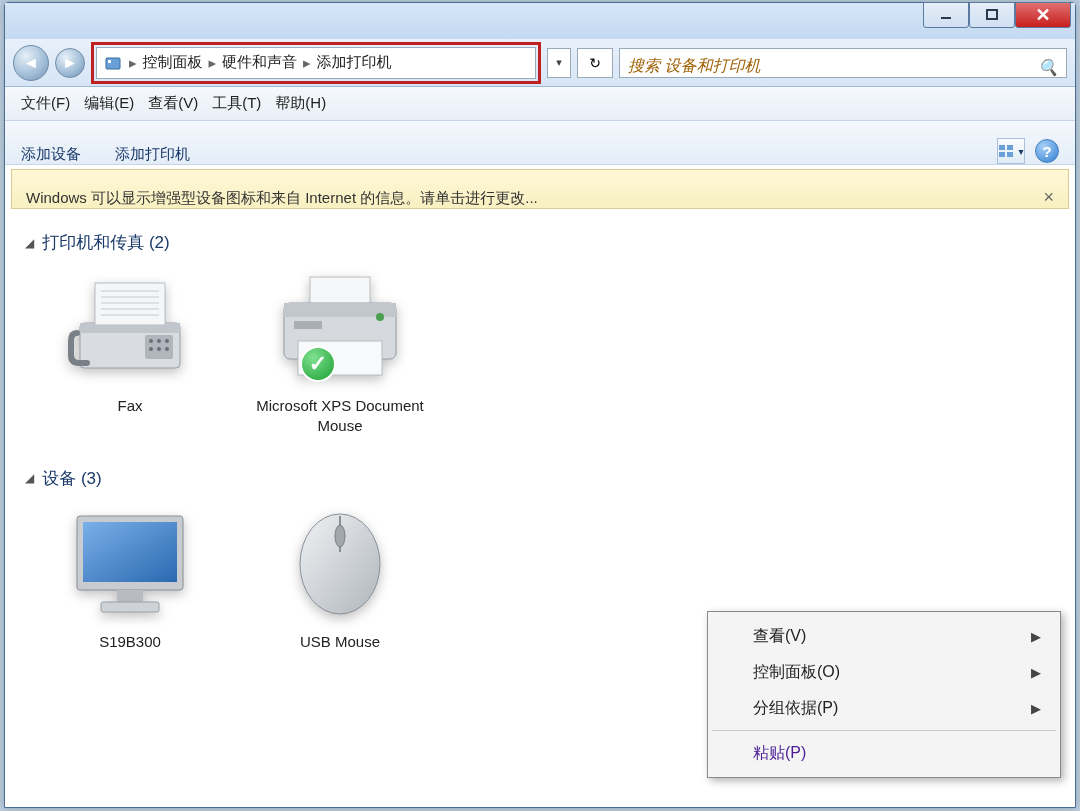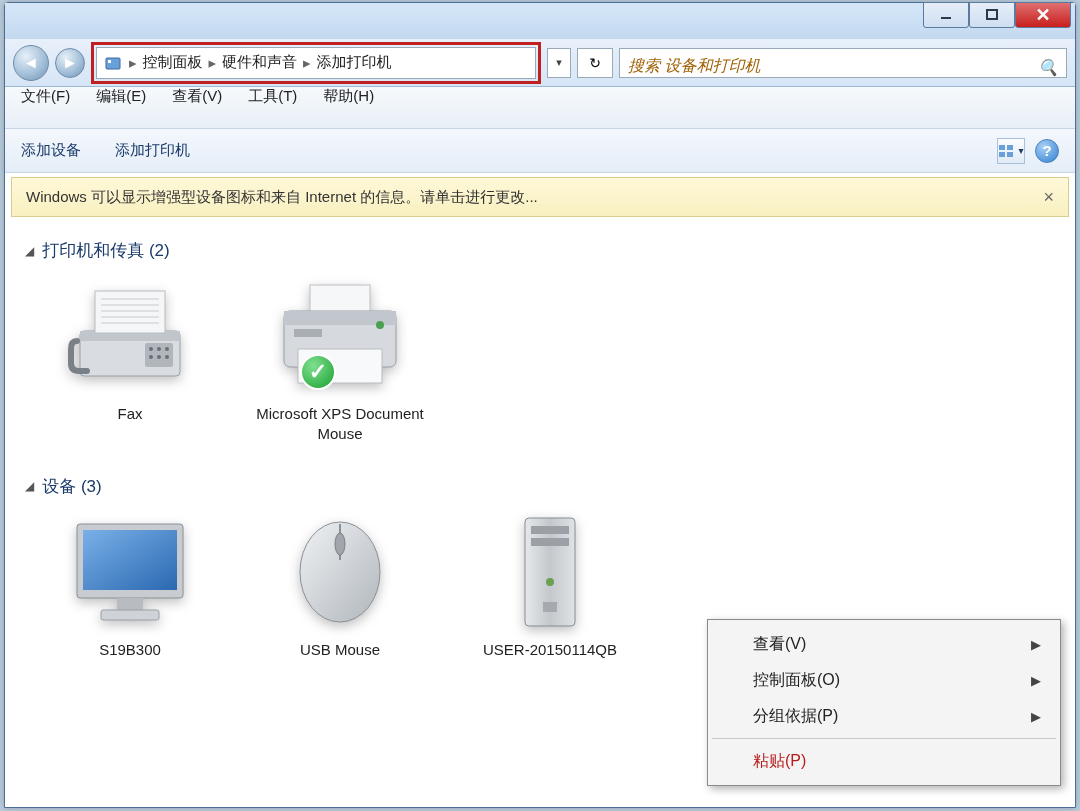--- a/index.html
+++ b/index.html
@@ -19,47 +19,47 @@
   .addr-outline { border: 3px solid #c02020; padding: 2px; height: 42px; display: flex; align-items: center; flex: 0 0 auto; }
   .addr-box { display: flex; align-items: center; height: 32px; background: #fff; border: 1px solid #9ab; padding: 0 6px; gap: 6px; width: 440px; }
   .addr-icon { width: 20px; height: 20px; display:flex;align-items:center;justify-content:center; }
   .crumb { color: #222; font-size: 15px; display: flex; align-items: center; gap: 6px; }
   .crumb-sep { color: #666; }
   .addr-extra { display: flex; align-items: center; gap: 6px; margin-left: auto; }
   .addr-drop { width: 24px; height: 30px; border: 1px solid #9ab; background: #fff; display:flex;align-items:center;justify-content:center; font-size:11px; color:#444;}
   .refresh { width: 36px; height: 30px; border: 1px solid #9ab; background: #fff; display:flex;align-items:center;justify-content:center; font-size:14px;}
   .search { flex: 1; height: 30px; border: 1px solid #9ab; background: #fff; display:flex; align-items:flex-end; padding: 0 8px; color:#a16207; font-style: italic; justify-content: space-between; }
 
-  .menubar { height: 42px; background: linear-gradient(#f6f9fc,#e8eff7); border-bottom: 1px solid #c6d5e8; display:flex; align-items:flex-start; gap: 26px; padding: 0 16px; font-size: 15px; color:#222;}
+  .menubar { height: 34px; background: linear-gradient(#f6f9fc,#e8eff7); border-bottom: 1px solid #c6d5e8; display:flex; align-items:center; gap: 14px; padding: 0 16px; font-size: 15px; color:#222;}
   .menubar span { cursor: default; }
 
-  .toolbar { height: 44px; background: linear-gradient(#f4f8fd,#e4edf7); border-bottom: 1px solid #c6d5e8; display:flex; align-items:center; padding: 0 16px; gap: 34px; font-size:15px; color: #1a3a6a; }
+  .toolbar { height: 44px; background: linear-gradient(#f4f8fd,#e4edf7); border-bottom: 1px solid #c6d5e8; display:flex; align-items:flex-end; padding: 0 16px; gap: 34px; font-size:15px; color: #1a3a6a; }
   .toolbar .right { margin-left: auto; display:flex; gap:10px; align-items:center; }
   .tool-icon { width: 28px; height: 26px; border: 1px solid #aac0da; background: linear-gradient(#fafcff,#e0ebf5); display:flex;align-items:center;justify-content:center; }
   .help { width:24px;height:24px;border-radius:50%;background: radial-gradient(circle at 35% 30%, #a8d0f8,#3080d0);color:#fff;font-weight:bold;display:flex;align-items:center;justify-content:center;border:1px solid #4a80c0;}
 
-  .infobar { height: 40px; background: linear-gradient(#fff8d8,#f8f0c0); border: 1px solid #d8cc90; margin: 4px 6px; display:flex; align-items:center; padding: 0 14px; font-size:15px; color:#333; justify-content: space-between; }
+  .infobar { height: 40px; background: linear-gradient(#fff8d8,#f8f0c0); border: 1px solid #d8cc90; margin: 4px 6px; display:flex; align-items:flex-end; padding: 0 14px; font-size:15px; color:#333; justify-content: space-between; }
   .infobar .x { font-size: 18px; color:#666; cursor:default;}
 
   .content { flex: 1; padding: 10px 20px; overflow: auto; position: relative; }
   .group-hdr { display:flex; align-items:center; gap:8px; font-size:17px; color:#1a3a6a; margin: 8px 0 14px; }
   .group-hdr .tri { font-size:12px; color:#555;}
   .items { display:flex; gap: 40px; flex-wrap: wrap; margin-left: 20px; margin-bottom: 30px;}
   .item { width: 170px; text-align:center; font-size:15px; color:#222; }
   .item .icon { width: 140px; height: 120px; margin: 0 auto 8px; display:flex;align-items:center;justify-content:center; position:relative;}
   .item .lbl { line-height: 1.35; }
 
   
   .fax-svg, .printer-svg, .monitor-svg, .mouse-svg, .tower-svg { filter: drop-shadow(0 4px 6px rgba(0,0,0,.25)); }
   .badge-check { position:absolute; bottom:6px; left:30px; width:36px;height:36px;border-radius:50%;background:radial-gradient(circle at 35% 30%,#7fe090,#1aa030);border:2px solid #fff;display:flex;align-items:center;justify-content:center;color:#fff;font-weight:bold;font-size:22px;}
 
   
   .ctxmenu { position:absolute; right: 14px; top: 398px; width: 354px; background:#f4f4f4; border:1px solid #8a8a8a; box-shadow: 3px 3px 8px rgba(0,0,0,.3); padding: 6px 1px; font-size:16px; }
   .ctx-item { height: 36px; display:flex; align-items:center; padding: 0 18px 0 44px; color:#222; position:relative; justify-content: space-between;}
-  .ctx-item.disabled { color:#b91c1c; }
+  .ctx-item.disabled { color:#4c1d95; }
   .ctx-sep { height:1px; background:#c8c8c8; margin: 4px 3px; }
   .ctx-arrow { color:#444; font-size:13px;}
 </style>
 </head>
 <body>
 
 <div class="window">
 
   <div class="titlebar">
     <div class="win-btns">
@@ -225,39 +225,20 @@
                   <stop offset="1" stop-color="#b0b6bc"></stop>
                 </linearGradient>
               </defs>
             <line x1="60" y1="10" x2="60" y2="46" stroke="#8a9096" stroke-width="2"></line>
             <ellipse cx="60" cy="30" rx="5" ry="11" fill="#a0a6ac" stroke="#7a8086"></ellipse>
           </svg>
         </div>
         <div class="lbl">USB Mouse</div>
       </div>
 
-      <div class="item">
-        <div class="icon">
-          <svg class="tower-svg" width="110" height="120" viewBox="0 0 110 120">
-            <rect x="30" y="6" width="50" height="108" rx="4" fill="url(#tw)" stroke="#888e94"></rect>
-            <defs>
-                <linearGradient id="tw" x1="0" y1="0" x2="1" y2="0">
-                  <stop offset="0" stop-color="#e6e8ea"></stop>
-                  <stop offset=".5" stop-color="#c4c8cc"></stop>
-                  <stop offset="1" stop-color="#e0e2e4"></stop>
-                </linearGradient>
-              </defs>
-            <rect x="36" y="14" width="38" height="8" fill="#9aa0a6"></rect>
-            <rect x="36" y="26" width="38" height="8" fill="#9aa0a6"></rect>
-            <circle cx="55" cy="70" r="4" fill="#6aa050"></circle>
-            <rect x="48" y="90" width="14" height="10" fill="#a4aab0"></rect>
-          </svg>
-        </div>
-        <div class="lbl">USER-20150114QB</div>
-      </div>
     </div>
 
     <div class="ctxmenu">
       <div class="ctx-item">
           <span>查看(V)</span>
           <span class="ctx-arrow">▶</span>
         </div>
       <div class="ctx-item">
           <span>控制面板(O)</span>
           <span class="ctx-arrow">▶</span>

